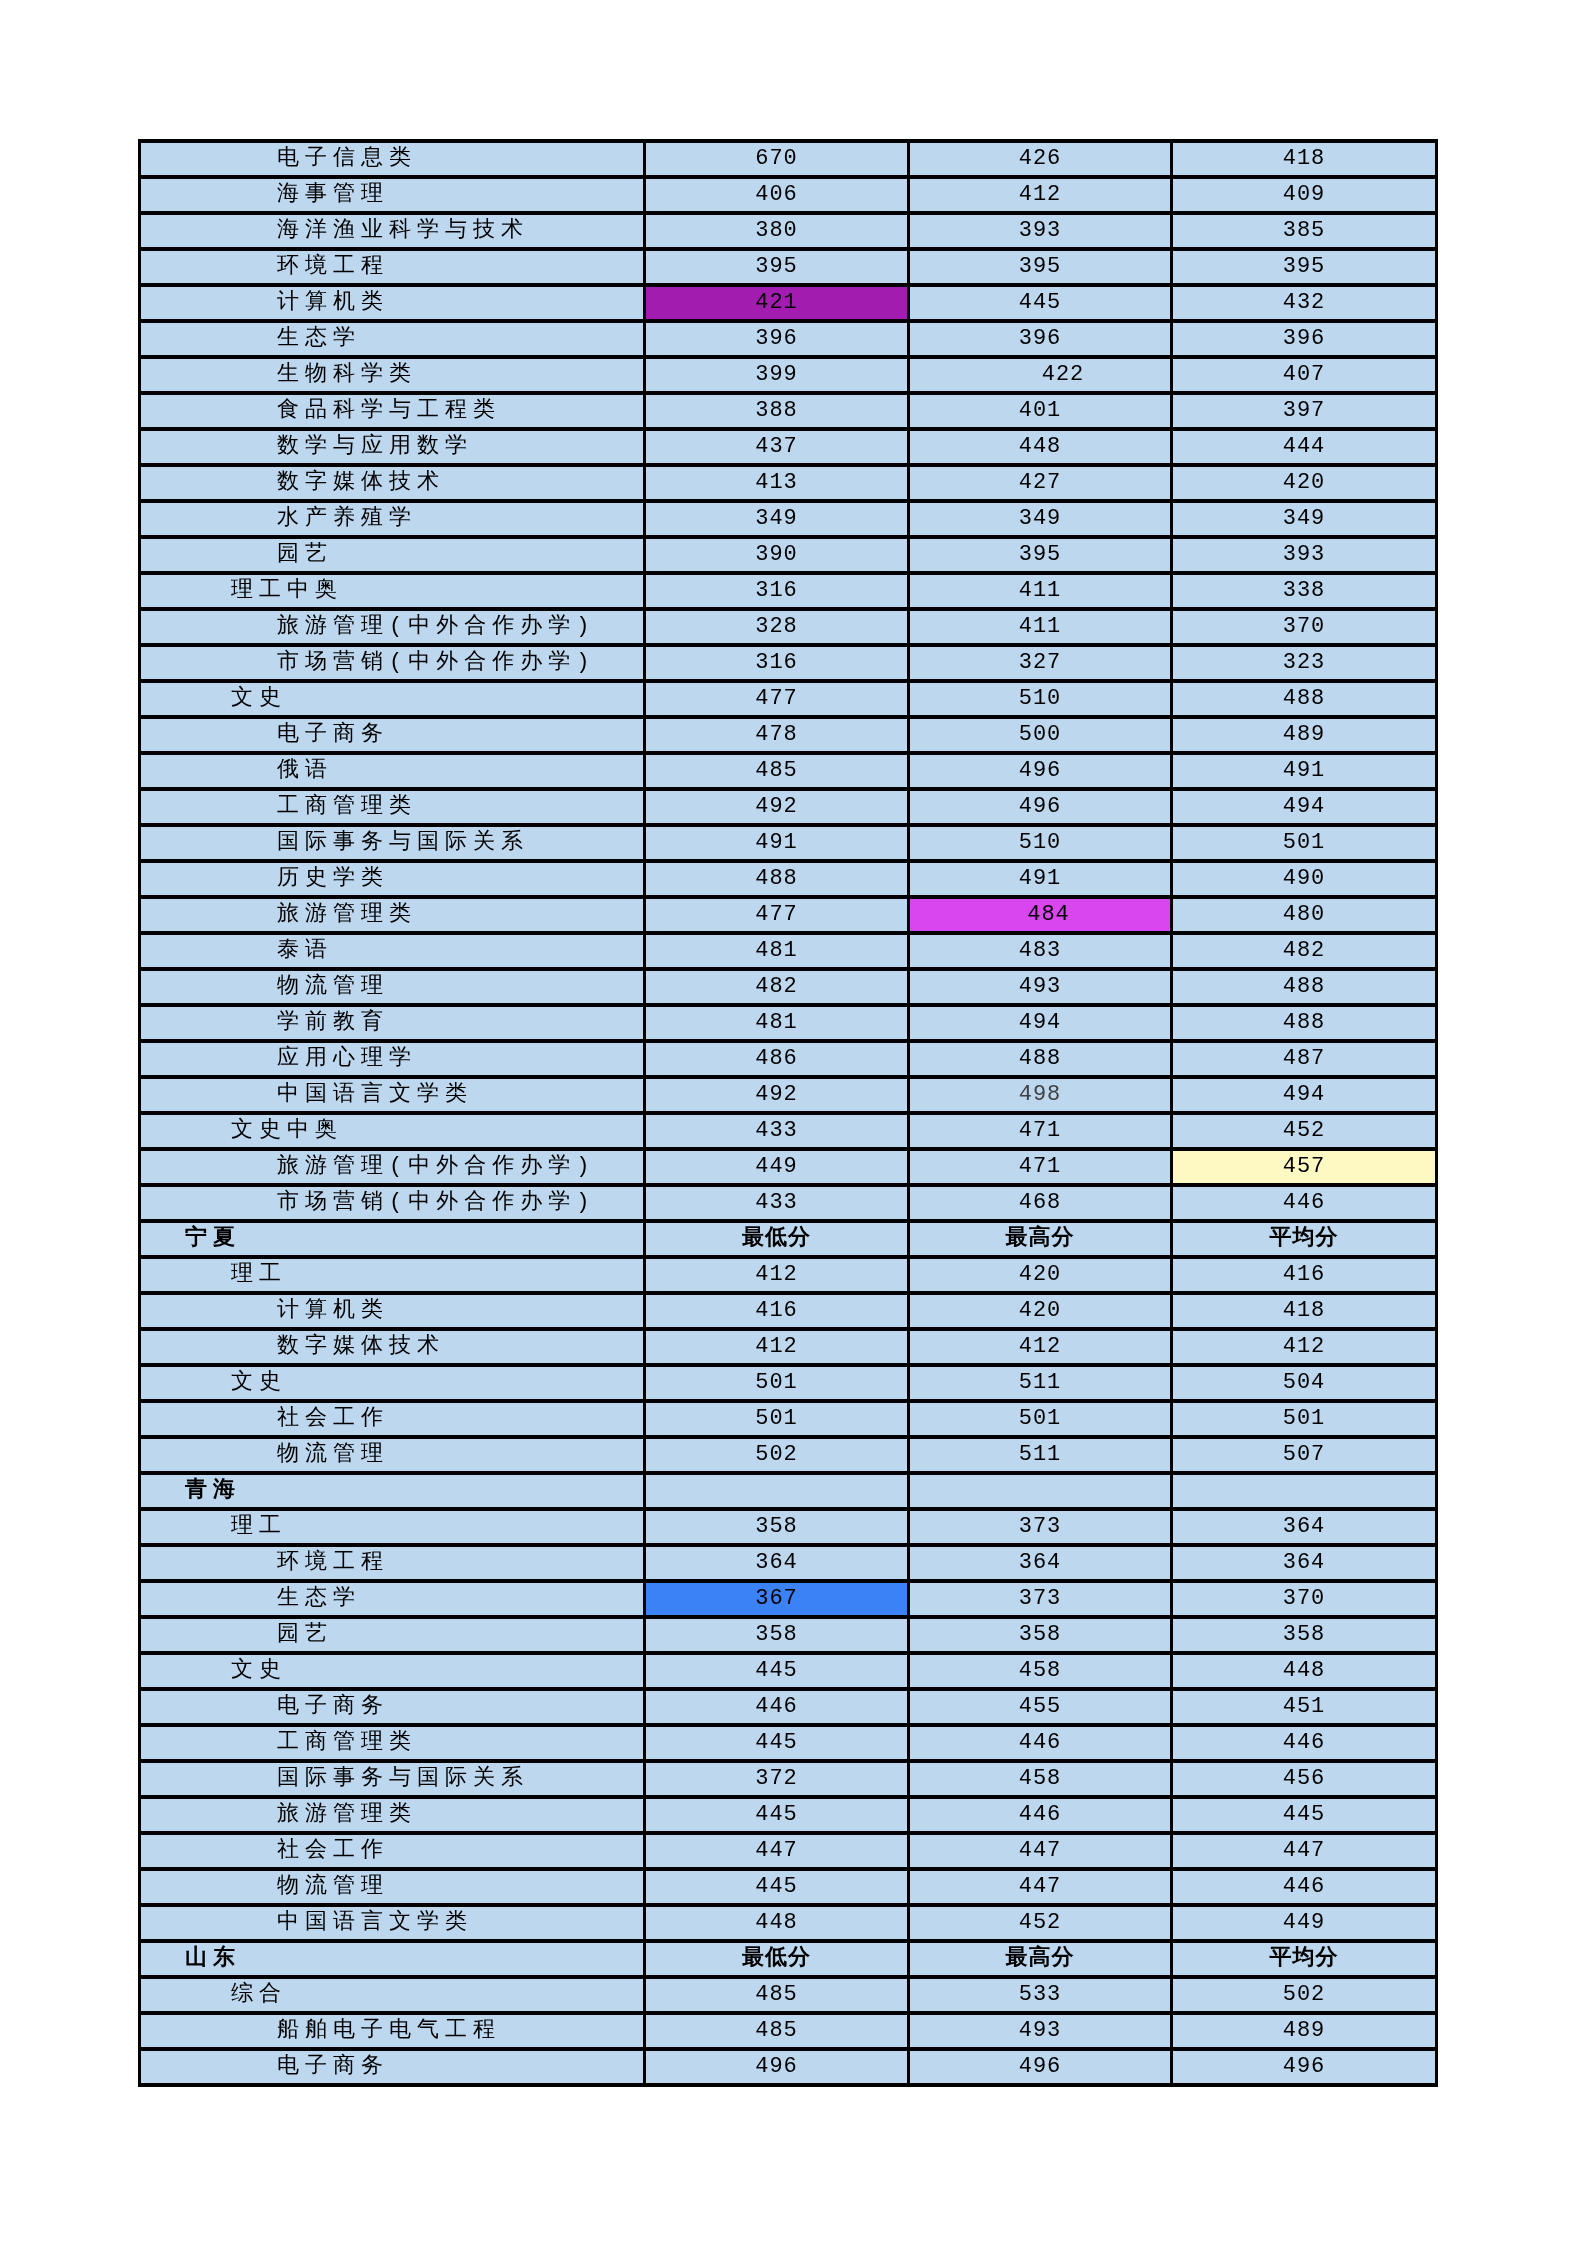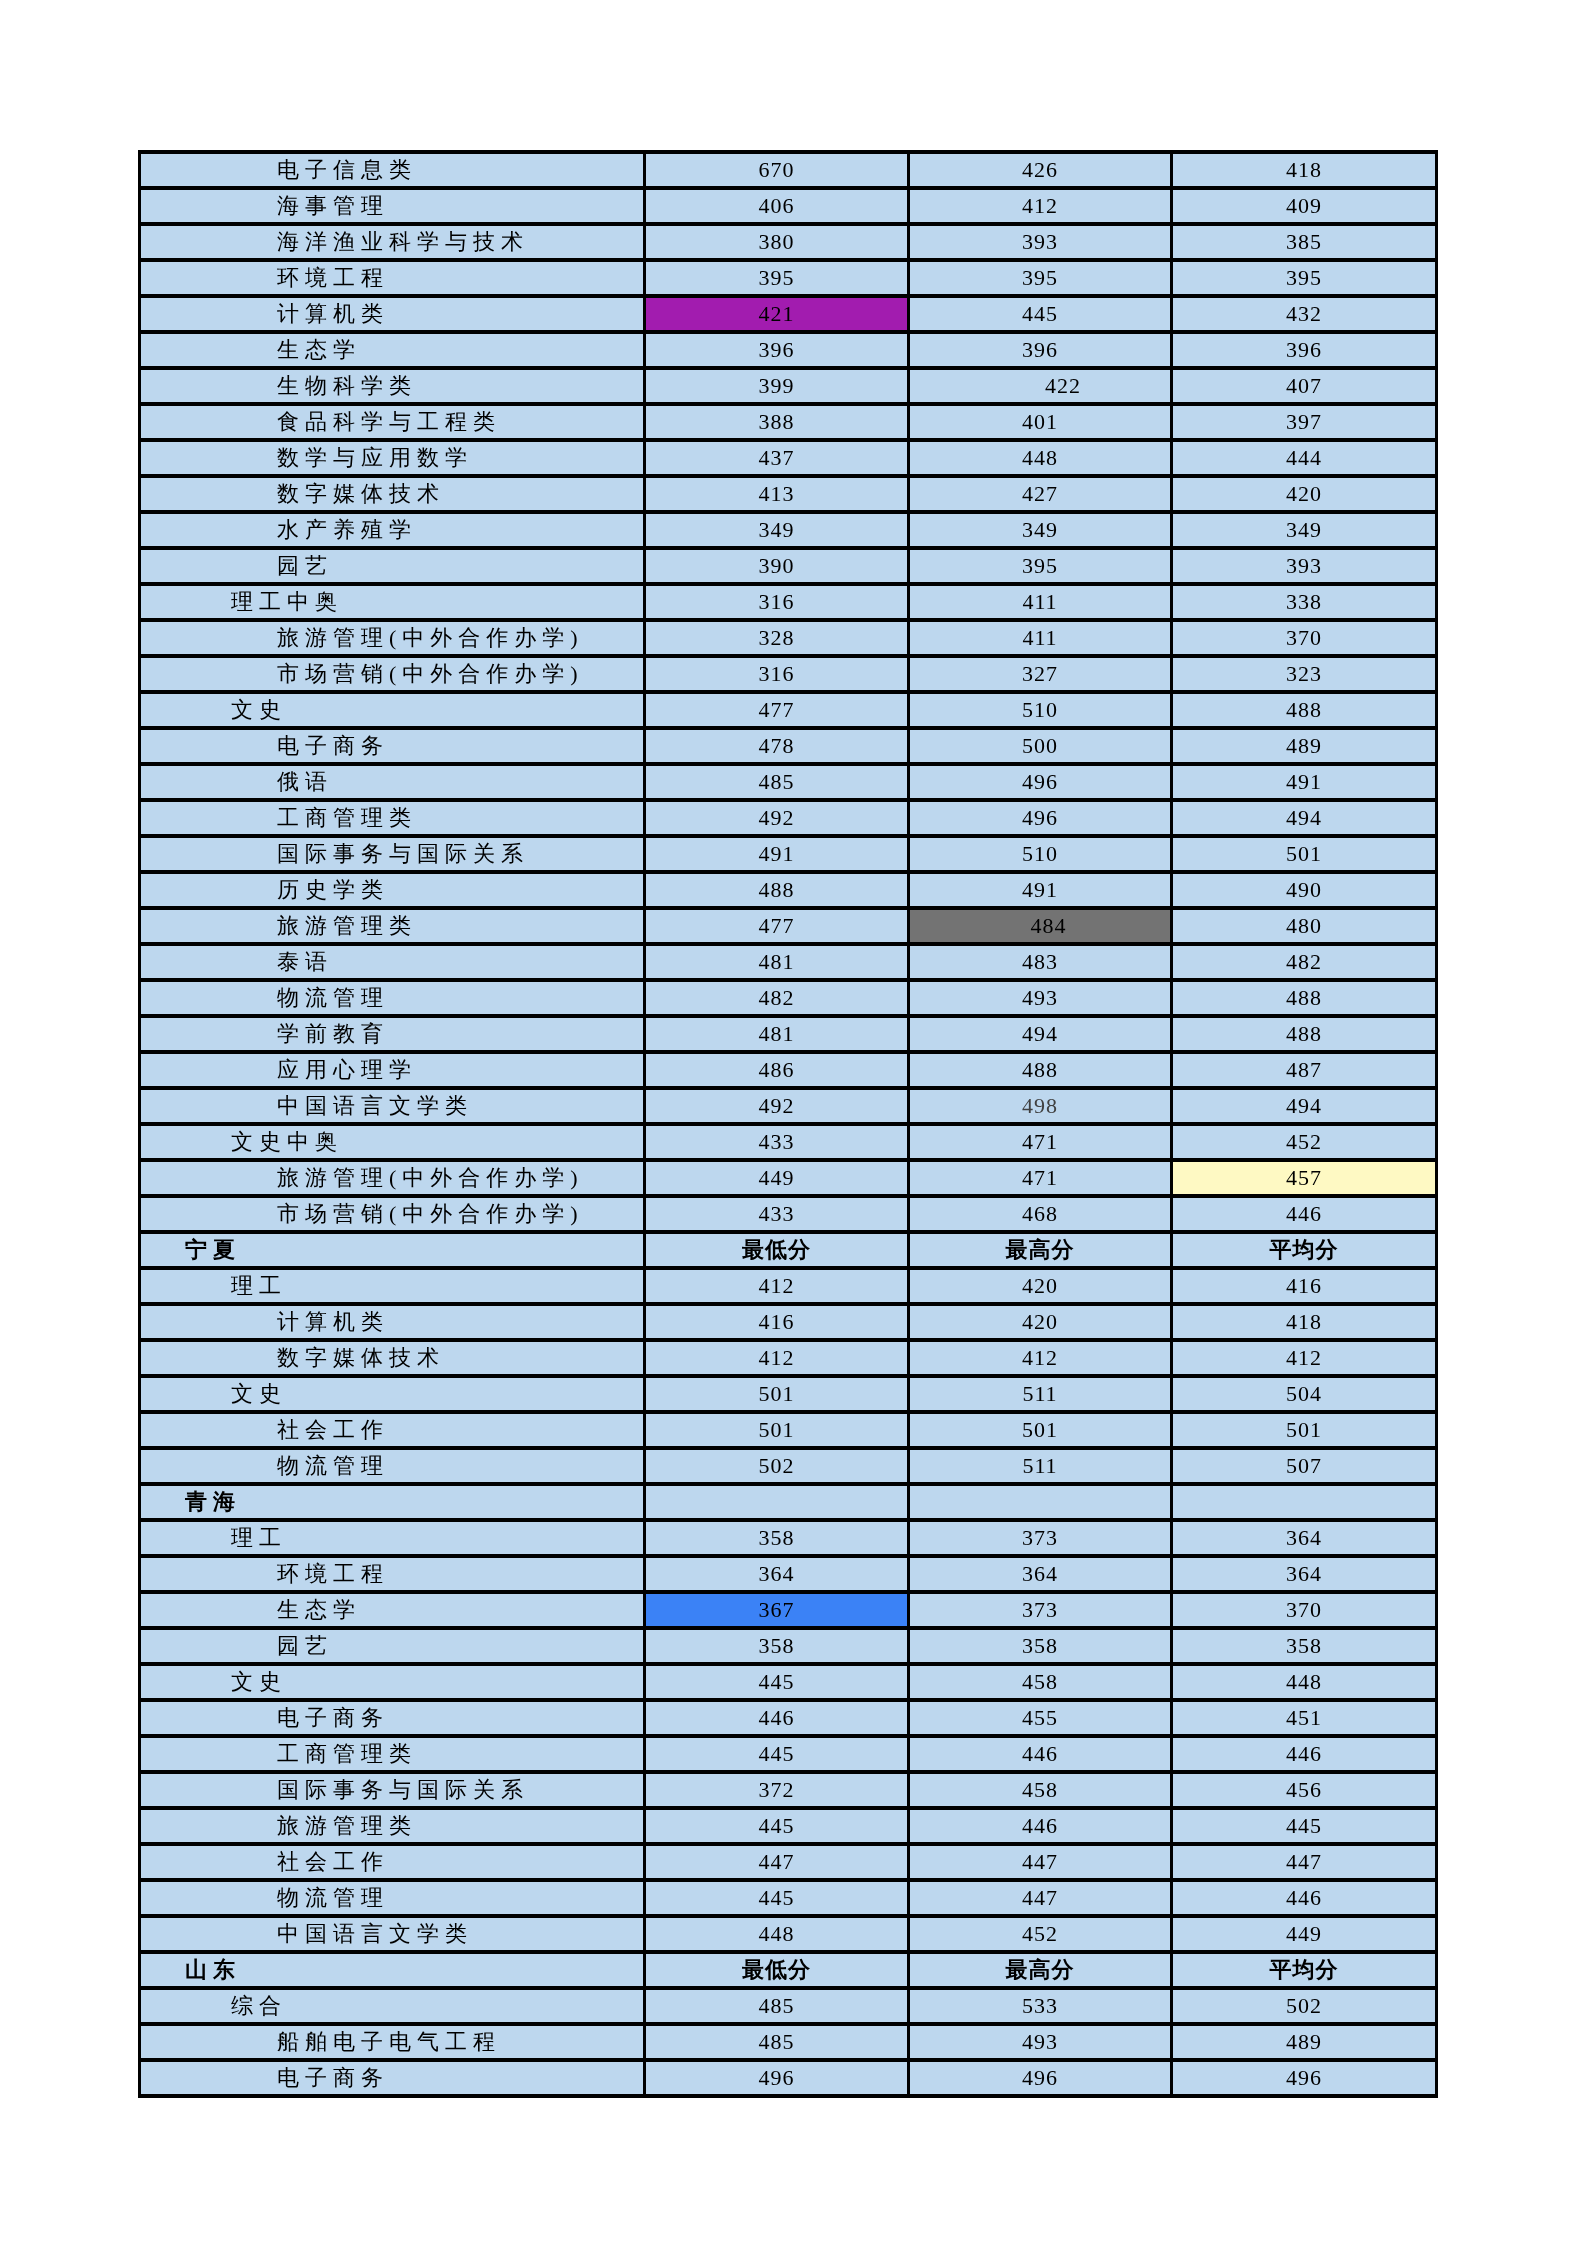--- a/index.html
+++ b/index.html
@@ -11,21 +11,22 @@
     position: relative;
     width: 1587px;
     height: 2244px;
     background: #ffffff;
     overflow: hidden;
     font-family: "Liberation Serif", "DejaVu Serif", serif;
   }
   .table-wrap {
     position: absolute;
     left: 138px;
-    top: 150px;
+    top: 139px;
+    font-family: Liberation Mono, monospace;
   }
   table.score-table {
     border-collapse: collapse;
     table-layout: fixed;
     width: 1297px;
   }
   table.score-table td {
     background: #BDD7EE;
     border: 3px solid #000000;
     border-top-width: 4px;
@@ -187,21 +188,21 @@
   </tr>
           <tr class="level-3">
     <td class="name-cell" style="background: rgb(189, 215, 238); border-color: rgb(0, 0, 0); color: rgb(0, 0, 0);">历史学类</td>
     <td class="num-cell" style="background: rgb(189, 215, 238); border-color: rgb(0, 0, 0); color: rgb(0, 0, 0);">488</td>
     <td class="num-cell" style="background: rgb(189, 215, 238); border-color: rgb(0, 0, 0); color: rgb(0, 0, 0);">491</td>
     <td class="num-cell" style="background: rgb(189, 215, 238); border-color: rgb(0, 0, 0); color: rgb(0, 0, 0);">490</td>
   </tr>
           <tr class="level-3">
     <td class="name-cell" style="background: rgb(189, 215, 238); border-color: rgb(0, 0, 0); color: rgb(0, 0, 0);">旅游管理类</td>
     <td class="num-cell" style="background: rgb(189, 215, 238); border-color: rgb(0, 0, 0); color: rgb(0, 0, 0);">477</td>
-    <td class="num-cell" style="background: #737373; border-color: rgb(0, 0, 0); color: rgb(0, 0, 0); padding-left: 17px;">484</td>
+    <td class="num-cell" style="background: #d946ef; border-color: rgb(0, 0, 0); color: rgb(0, 0, 0); padding-left: 17px;">484</td>
     <td class="num-cell" style="background: rgb(189, 215, 238); border-color: rgb(0, 0, 0); color: rgb(0, 0, 0);">480</td>
   </tr>
           <tr class="level-3">
     <td class="name-cell" style="background: rgb(189, 215, 238); border-color: rgb(0, 0, 0); color: rgb(0, 0, 0);">泰语</td>
     <td class="num-cell" style="background: rgb(189, 215, 238); border-color: rgb(0, 0, 0); color: rgb(0, 0, 0);">481</td>
     <td class="num-cell" style="background: rgb(189, 215, 238); border-color: rgb(0, 0, 0); color: rgb(0, 0, 0);">483</td>
     <td class="num-cell" style="background: rgb(189, 215, 238); border-color: rgb(0, 0, 0); color: rgb(0, 0, 0);">482</td>
   </tr>
           <tr class="level-3">
     <td class="name-cell" style="background: rgb(189, 215, 238); border-color: rgb(0, 0, 0); color: rgb(0, 0, 0);">物流管理</td>

